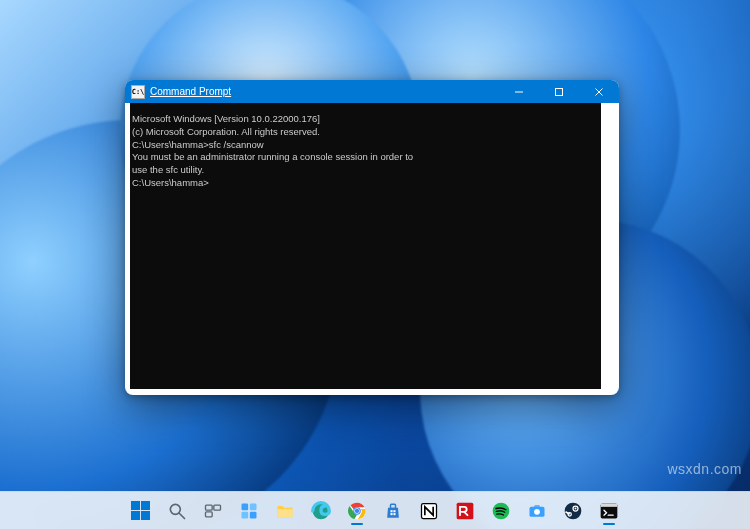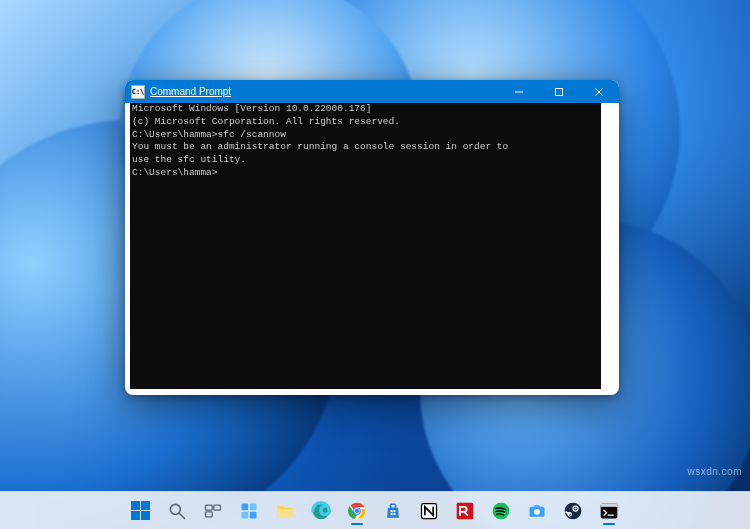--- a/index.html
+++ b/index.html
@@ -66,25 +66,25 @@
     width: 40px; height: 23px;
     display: flex; align-items: center; justify-content: center;
     font-size: 10px; color: #ffffff;
   }
   .win-btn svg { width: 10px; height: 10px; stroke: #ffffff; stroke-width: 1; fill: none; }
 
   .terminal-body {
     flex: 1;
     background: #0c0c0c;
     margin: 0 18px 6px 5px;
-    font-family: Liberation Mono, monospace;
+    font-family: Liberation Sans, sans-serif;
     font-size: 9.5px;
     line-height: 1.35;
     color: #cccccc;
-    padding: 0 2px;
+    padding: 10px 2px;
     white-space: pre;
     overflow: hidden;
   }
   .term-line { display: block; }
 
   
   .taskbar {
     position: absolute;
     left: 0; right: 0; bottom: 0;
     height: 38px;
@@ -102,21 +102,21 @@
   }
   .task-item .dot {
     position: absolute; bottom: 2px; left: 50%; transform: translateX(-50%);
     width: 4px; height: 2px; border-radius: 1px; background: #555;
   }
   .task-item .dot.active { width: 12px; background: #0078d4; }
   .ico { width: 20px; height: 20px; display:block; }
 
   .watermark {
     position: absolute; right: 8px; bottom: 52px;
-    font-size: 10px; color: rgba(255,255,255,0.55);
+    font-size: 14px; color: rgba(255,255,255,0.55);
     letter-spacing: 0.5px;
   }
 
   
   .win-logo { display:grid; grid-template-columns:9px 9px; grid-template-rows:9px 9px; gap:1px; }
   .win-logo span { background:#0078d4; }
 </style>
 </head>
 <body>
 

